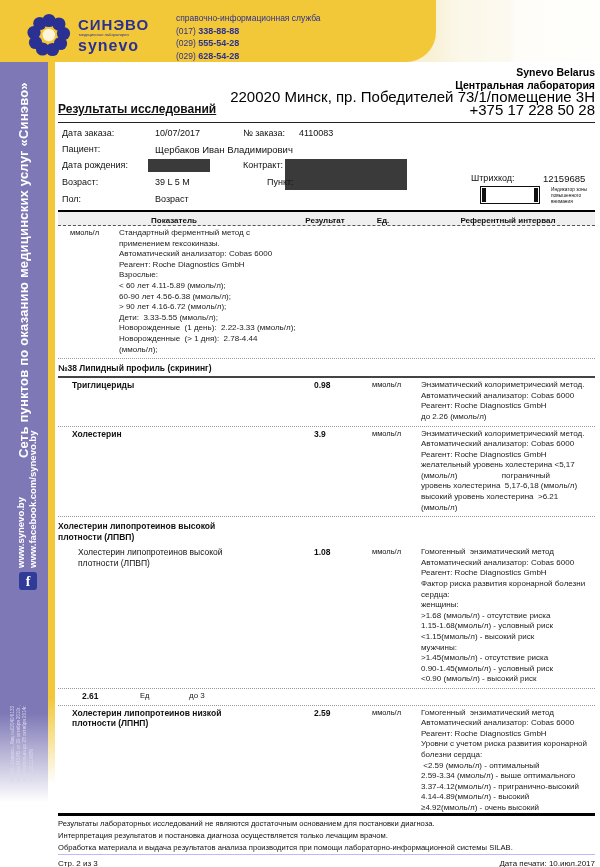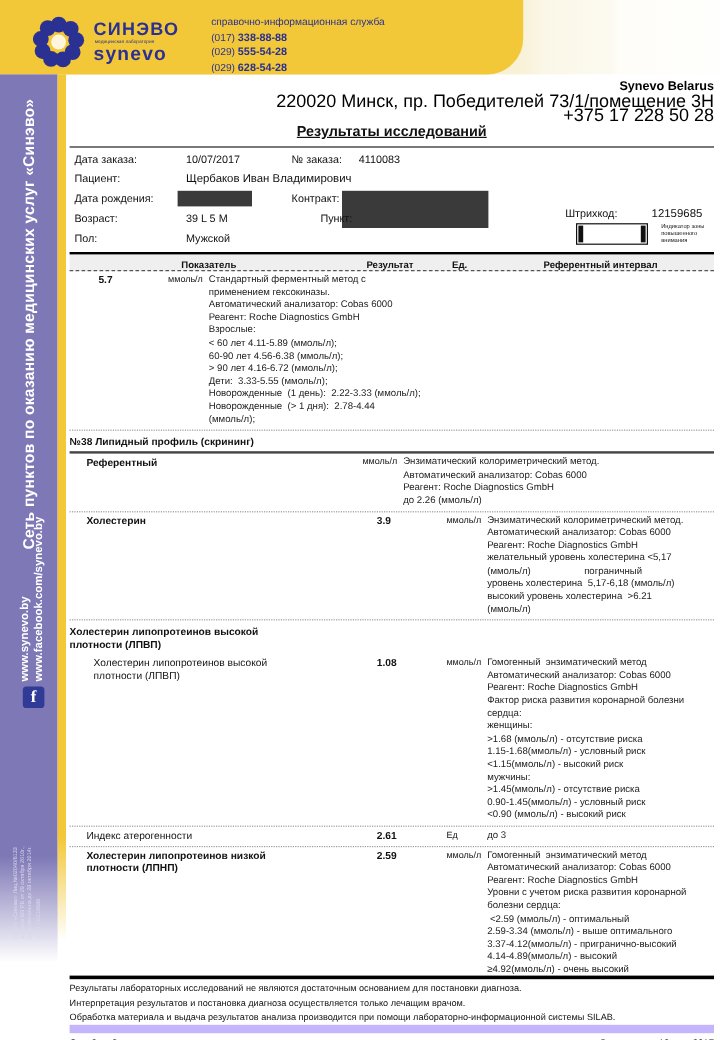--- a/index.html
+++ b/index.html
@@ -29,55 +29,55 @@
   .side-slogan{left:16px;top:458px;width:392px;font-size:13px;font-weight:bold;color:#fff;letter-spacing:0.2px;}
   .side-www{left:15px;top:568px;width:112px;font-size:9.5px;font-weight:bold;color:#fff;line-height:11.5px;}
   .side-license{left:10px;top:782px;width:142px;font-size:4.6px;line-height:6.2px;color:#dcd7ee;}
   .fb-icon{position:absolute;left:19px;top:572px;width:18px;height:18px;background:#2f3b96;
     border-radius:3px;color:#fff;font-weight:bold;font-size:14px;text-align:center;line-height:19px;
     font-family:"Liberation Serif", serif;}
   
   .lab-info{position:absolute;right:5px;top:66px;text-align:right;line-height:12.5px;color:#000;}
   .lab-name,.lab-div{font-size:10.5px;font-weight:bold;}
   .lab-addr,.lab-phone{font-size:15px;}
-  .doc-title{position:absolute;left:58px;top:102px;width:537px;text-align:center;
+  .doc-title{position:absolute;left:58px;top:102px;width:537px;
     font-size:12px;font-weight:bold;text-decoration:underline;}
   
   .order-block{position:absolute;left:58px;top:122px;width:537px;height:87px;
     border-top:1.5px solid #222;font-size:9px;}
   .order-block span{position:absolute;white-space:nowrap;}
   .b{font-weight:normal;}
   .redact{position:absolute;background:#3a3a3a;}
   .ind-box{position:absolute;left:422px;top:63px;width:58px;height:16px;border:1px solid #111;background:#fff;}
   .ind-box i{position:absolute;top:1px;bottom:1px;width:4px;background:#111;}
   .ind-box i.l{left:1px;} .ind-box i.r{right:1px;}
   .ind-note{position:absolute;left:493px;top:64px;width:46px;font-size:4.8px;line-height:6px;white-space:pre-wrap;}
   
   .rtable{position:absolute;left:58px;top:210px;width:537px;}
   .thead{display:flex;align-items:flex-end;border-top:2.5px solid #000;border-bottom:1px dashed #555;
     background:#efefef;height:13px;font-size:8px;font-weight:bold;}
   .c1{width:232px;box-sizing:border-box;}
   .c2{width:70px;box-sizing:border-box;}
   .c3{width:46px;box-sizing:border-box;}
-  .c4{flex:1;box-sizing:border-box;}
+  .c4{flex:1;box-sizing:border-box;margin-left:15px;}
   .thead .c1,.thead .c2,.thead .c3,.thead .c4{text-align:center;}
   .trow{display:flex;border-bottom:1px dotted #999;padding:2px 0 3px;}
   .trow .c1{padding-left:14px;padding-right:10px;font-size:8.5px;line-height:10.6px;white-space:pre-wrap;}
   .trow .c1.indent{padding-left:20px;}
   .trow .c1.bname{font-weight:bold;}
   .trow .c2{padding-left:24px;font-weight:bold;font-size:8.5px;}
   .trow .c3{padding-left:12px;font-size:7.5px;}
   .trow .c4{font-size:8px;line-height:10.6px;white-space:pre-wrap;color:#222;padding-right:2px;}
   .trow.last{border-bottom:none;justify-content:center;}
   .sect{font-size:8.5px;font-weight:bold;padding:4px 0 2px;white-space:pre-wrap;line-height:11px;}
   .sect.rule{border-bottom:2.5px solid #444;}
   
   .foot-divider{position:absolute;left:58px;top:813px;width:537px;height:2.5px;background:#000;}
   .footer{position:absolute;left:58px;top:818px;width:537px;font-size:7.6px;line-height:11.8px;color:#111;}
-  .footer .u{border-bottom:7px solid #c4b5fd;display:block;padding-bottom:1px;}
+  .footer .u{border-bottom:1px solid #c4b5fd;display:block;padding-bottom:1px;}
   .page-row{display:flex;justify-content:space-between;margin-top:3px;font-size:8px;}
 </style>
 </head>
 <body>
 
 <div class="top-cream"></div>
 <div class="top-band"></div>
 
 <div class="logo">
   <span>
@@ -116,20 +116,21 @@
 <div class="vrot side-www">www.synevo.by
 www.facebook.com/synevo.by</div>
 <div class="fb-icon">f</div>
 <div class="vrot side-license">ИООО «Синэво» Лиц.№02040/6133
 выдана МЗ РБ от 29 октября 2010г.,
 действительна до 28 октября 2014г.
 УНП 191119686</div>
 
 <div class="lab-info">
   <div class="lab-name">Synevo Belarus</div>
+  <div class="lab-div">Центральная лаборатория</div>
   <div class="lab-addr">220020 Минск, пр. Победителей  73/1/помещение 3Н</div>
   <div class="lab-phone">+375 17 228 50 28</div>
 </div>
 
 <div class="doc-title">Результаты исследований</div>
 
 <div class="order-block">
   <span style="left:4px;top:5px;">Дата заказа:</span>
   <span style="left:97px;top:5px;">10/07/2017</span>
   <span style="left:185px;top:5px;">№ заказа:</span>
@@ -143,59 +144,59 @@
   <span style="left:185px;top:37px;">Контракт:</span>
   <div class="redact" style="left:227px;top:36px;width:122px;height:31px;"></div>
 
   <span style="left:4px;top:54px;">Возраст:</span>
   <span style="left:97px;top:54px;">39 L 5 M</span>
   <span style="left:185px;top:54px;padding-left:24px;">Пункт:</span>
   <span style="left:413px;top:50px;">Штрихкод:</span>
   <span class="b" style="left:485px;top:50px;font-size:9.5px;">12159685</span>
 
   <span style="left:4px;top:71px;">Пол:</span>
-  <span style="left:97px;top:71px;">Мужской</span>
+  <span style="left:97px;top:71px;">Возраст</span>
 
   <div class="ind-box">
       <i class="l"></i>
       <i class="r"></i>
     </div>
   <div class="ind-note">Индикатор зоны
 повышенного внимания</div>
 </div>
 
 <div class="rtable">
   <div class="thead">
     <div class="c1">Показатель</div>
     <div class="c2">Результат</div>
     <div class="c3">Ед.</div>
     <div class="c4">Референтный интервал</div>
   </div>
 
   <div class="trow">
-    <div class="c2">5.7</div>
     <div class="c3">ммоль/л</div>
     <div class="c4">Стандартный ферментный метод с
 применением гексокиназы.
 Автоматический анализатор: Cobas 6000
 Реагент: Roche Diagnostics GmbH
 Взрослые:
 &lt; 60 лет 4.11-5.89 (ммоль/л);
 60-90 лет 4.56-6.38 (ммоль/л);
 &gt; 90 лет 4.16-6.72 (ммоль/л);
 Дети:  3.33-5.55 (ммоль/л);
 Новорожденные  (1 день):  2.22-3.33 (ммоль/л);
 Новорожденные  (&gt; 1 дня):  2.78-4.44
 (ммоль/л);</div>
   </div>
 
   <div class="sect rule">№38 Липидный профиль (скрининг)</div>
 
   <div class="trow">
-    <div class="c1 bname">Референтный</div>
+    <div class="c1 bname">Триглицериды</div>
+    <div class="c2">0.98</div>
     <div class="c3">ммоль/л</div>
     <div class="c4">Энзиматический колориметрический метод.
 Автоматический анализатор: Cobas 6000
 Реагент: Roche Diagnostics GmbH
 до 2.26 (ммоль/л)</div>
   </div>
 
   <div class="trow">
     <div class="c1 bname">Холестерин</div>
     <div class="c2">3.9</div>
@@ -227,21 +228,20 @@
 &gt;1.68 (ммоль/л) - отсутствие риска
 1.15-1.68(ммоль/л) - условный риск
 &lt;1.15(ммоль/л) - высокий риск
 мужчины:
 &gt;1.45(ммоль/л) - отсутствие риска
 0.90-1.45(ммоль/л) - условный риск
 &lt;0.90 (ммоль/л) - высокий риск</div>
   </div>
 
   <div class="trow">
-    <div class="c1">Индекс атерогенности</div>
     <div class="c2">2.61</div>
     <div class="c3">Ед</div>
     <div class="c4">до 3</div>
   </div>
 
   <div class="trow last">
     <div class="c1 bname">Холестерин липопротеинов низкой
 плотности (ЛПНП)</div>
     <div class="c2">2.59</div>
     <div class="c3">ммоль/л</div>

